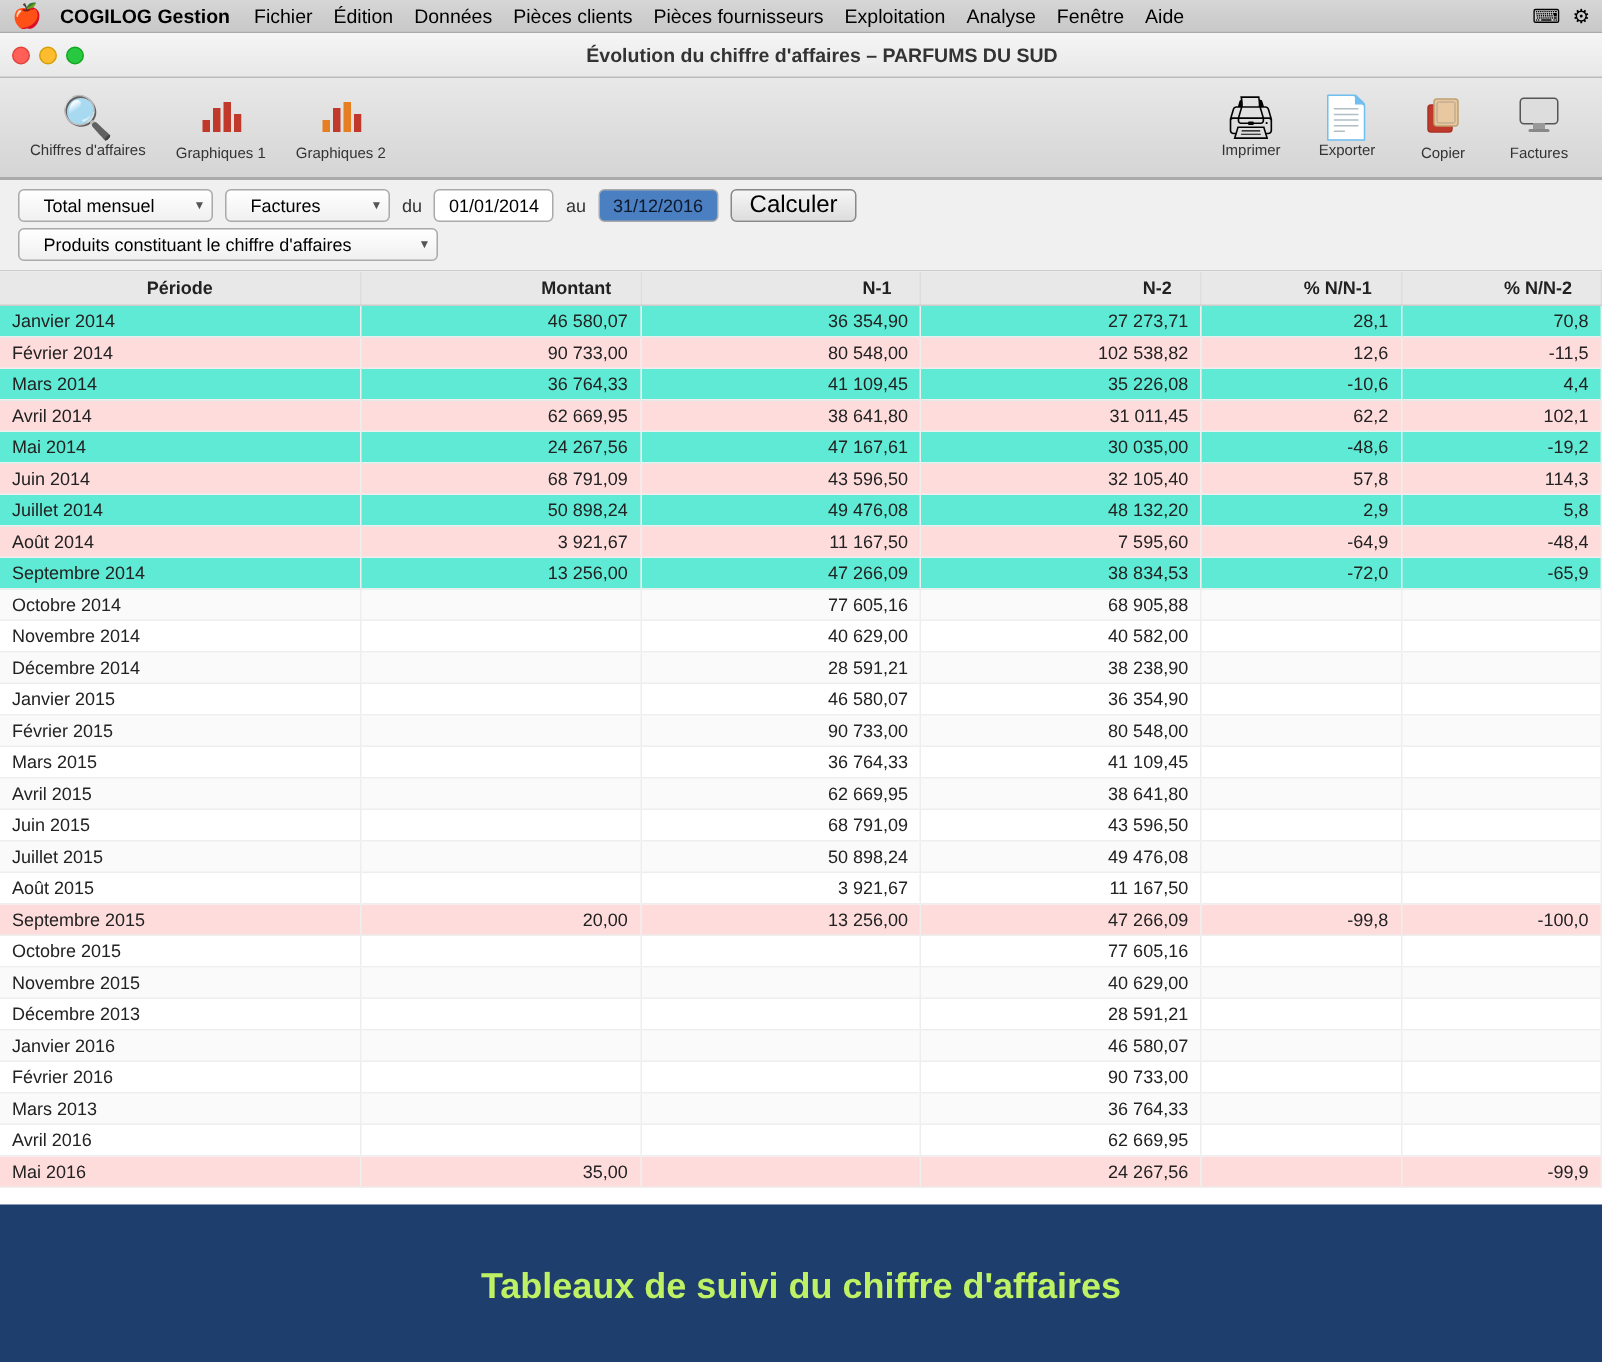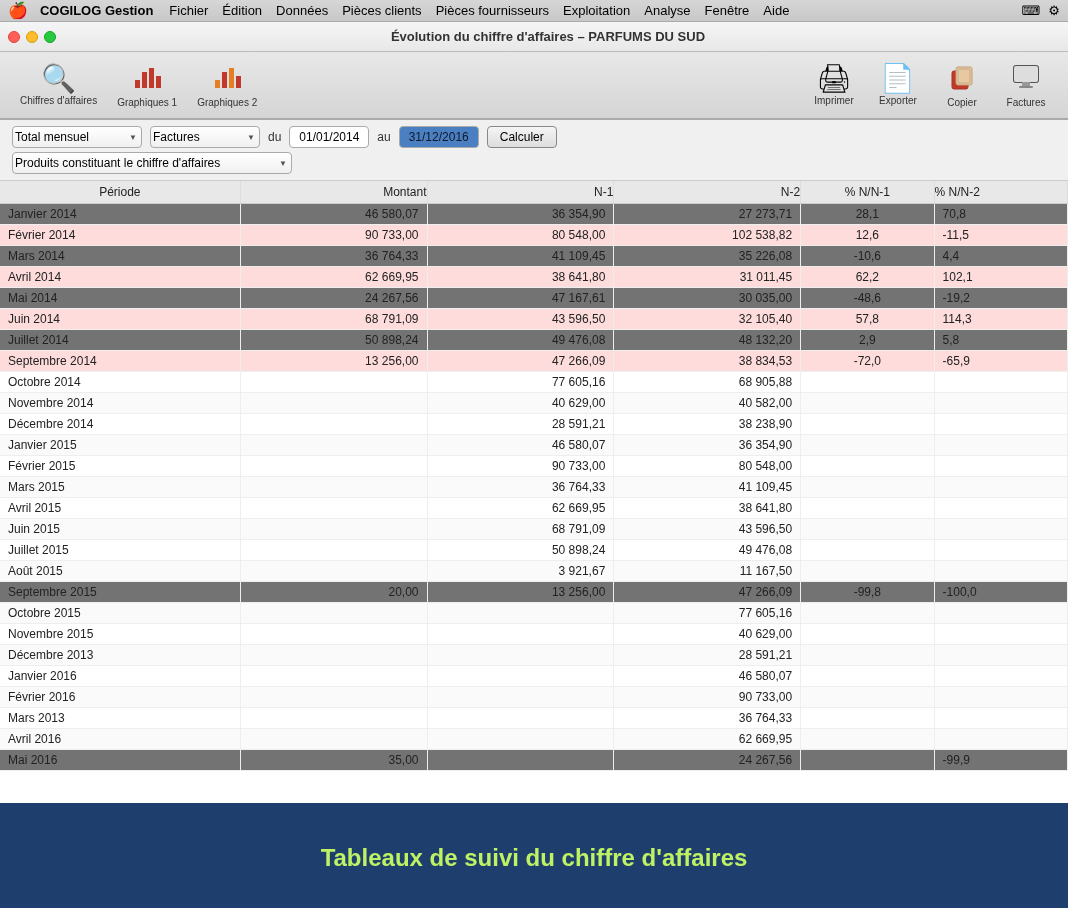--- a/index.html
+++ b/index.html
@@ -24,44 +24,44 @@
     .toolbar { background: linear-gradient(to bottom, #e8e8e8, #d5d5d5); height: 68px; display: flex; align-items: center; padding: 0 12px; border-bottom: 2px solid #aaa; gap: 4px; }
     .toolbar-left { display: flex; align-items: center; gap: 4px; }
     .toolbar-right { margin-left: auto; display: flex; align-items: center; gap: 4px; }
     .tool-btn { display: flex; flex-direction: column; align-items: center; justify-content: center; padding: 4px 8px; min-width: 60px; cursor: pointer; border-radius: 4px; }
     .tool-btn .icon { font-size: 28px; line-height: 1; }
     .tool-btn .label { font-size: 10px; color: #333; margin-top: 2px; white-space: nowrap; }
 
     
     .controls-bar { background: #f0f0f0; padding: 6px 12px; border-bottom: 1px solid #ccc; display: flex; flex-direction: column; gap: 4px; }
     .controls-row { display: flex; align-items: center; gap: 8px; }
-    .select-field { height: 22px; border: 1px solid #aaa; border-radius: 4px; background: linear-gradient(to bottom, #fff, #f0f0f0); padding: 0 20px 0 2px; font-size: 12px; appearance: none; -webkit-appearance: none; position: relative; cursor: pointer; }
+    .select-field { height: 22px; border: 1px solid #aaa; border-radius: 4px; background: linear-gradient(to bottom, #fff, #f0f0f0); padding: 0 20px 0 16px; font-size: 12px; appearance: none; -webkit-appearance: none; position: relative; cursor: pointer; }
     .select-wrapper { position: relative; display: inline-block; }
     .select-wrapper::after { content: '▼'; font-size: 8px; position: absolute; right: 5px; top: 50%; transform: translateY(-50%); pointer-events: none; color: #555; }
     .date-label { font-size: 12px; color: #333; }
     .date-input { height: 22px; border: 1px solid #aaa; border-radius: 4px; background: white; padding: 0 6px; font-size: 12px; width: 80px; text-align: center; }
     .date-input.highlighted { background: #4a7fc1; color: #0f172a; }
-    .calc-btn { height: 22px; border: 1px solid #888; border-radius: 4px; background: linear-gradient(to bottom, #f5f5f5, #ddd); padding: 0 12px; font-size: 12px; cursor: pointer; }
+    .calc-btn { height: 22px; border: 1px solid #888; border-radius: 4px; background: linear-gradient(to bottom, #f5f5f5, #ddd); padding: 0 12px; font-size: 16px; cursor: pointer; }
 
     
     .table-container { background: white; overflow-y: auto; flex: 1; }
     table { width: 100%; border-collapse: collapse; font-size: 12px; }
     thead tr { background: #e8e8e8; }
-    thead th { padding: 4px 0; border-bottom: 1px solid #ccc; border-right: 1px solid #ddd; font-weight: 400; color: #222; }
+    thead th { padding: 4px 19px; border-bottom: 1px solid #ccc; border-right: 1px solid #ddd; font-weight: 700; color: #222; }
     tbody tr { border-bottom: 1px solid #eee; }
     tbody tr:nth-child(even) { background: #fafafa; }
-    tbody tr.pink-row { background: #737373; }
+    tbody tr.pink-row { background: #5eead4; }
     tbody tr.pink-row:nth-child(even) { background: #ffdcdc; }
     tbody td { padding: 3px 8px; border-right: 1px solid #eee; color: #222; white-space: nowrap; }
     .col-periode { width: 180px; }
     .col-montant { width: 140px; text-align: right; }
     .col-n1 { width: 140px; text-align: right; }
     .col-n2 { width: 140px; text-align: right; }
-    .col-pn1 { width: 100px; text-align: center; }
-    .col-pn2 { width: 100px; text-align: left; }
+    .col-pn1 { width: 100px; text-align: right; }
+    .col-pn2 { width: 100px; text-align: right; }
 
     
     .bottom-bar { background: #1e3f6e; height: 110px; display: flex; align-items: center; justify-content: center; }
     .bottom-bar .bottom-text { color: #bef264; font-size: 24px; font-weight: 600; }
   </style>
 </head>
 <body>
 
 <div class="menubar">
   <span class="apple">🍎</span>
@@ -246,20 +246,28 @@
   </tr>
         <tr class="pink-row">
     <td class="col-periode">Juillet 2014</td>
     <td class="col-montant">50 898,24</td>
     <td class="col-n1">49 476,08</td>
     <td class="col-n2">48 132,20</td>
     <td class="col-pn1">2,9</td>
     <td class="col-pn2">5,8</td>
   </tr>
         <tr class="pink-row">
+    <td class="col-periode">Août 2014</td>
+    <td class="col-montant">3 921,67</td>
+    <td class="col-n1">11 167,50</td>
+    <td class="col-n2">7 595,60</td>
+    <td class="col-pn1">-64,9</td>
+    <td class="col-pn2">-48,4</td>
+  </tr>
+        <tr class="pink-row">
     <td class="col-periode">Septembre 2014</td>
     <td class="col-montant">13 256,00</td>
     <td class="col-n1">47 266,09</td>
     <td class="col-n2">38 834,53</td>
     <td class="col-pn1">-72,0</td>
     <td class="col-pn2">-65,9</td>
   </tr>
         <tr>
     <td class="col-periode">Octobre 2014</td>
     <td class="col-montant"></td>

